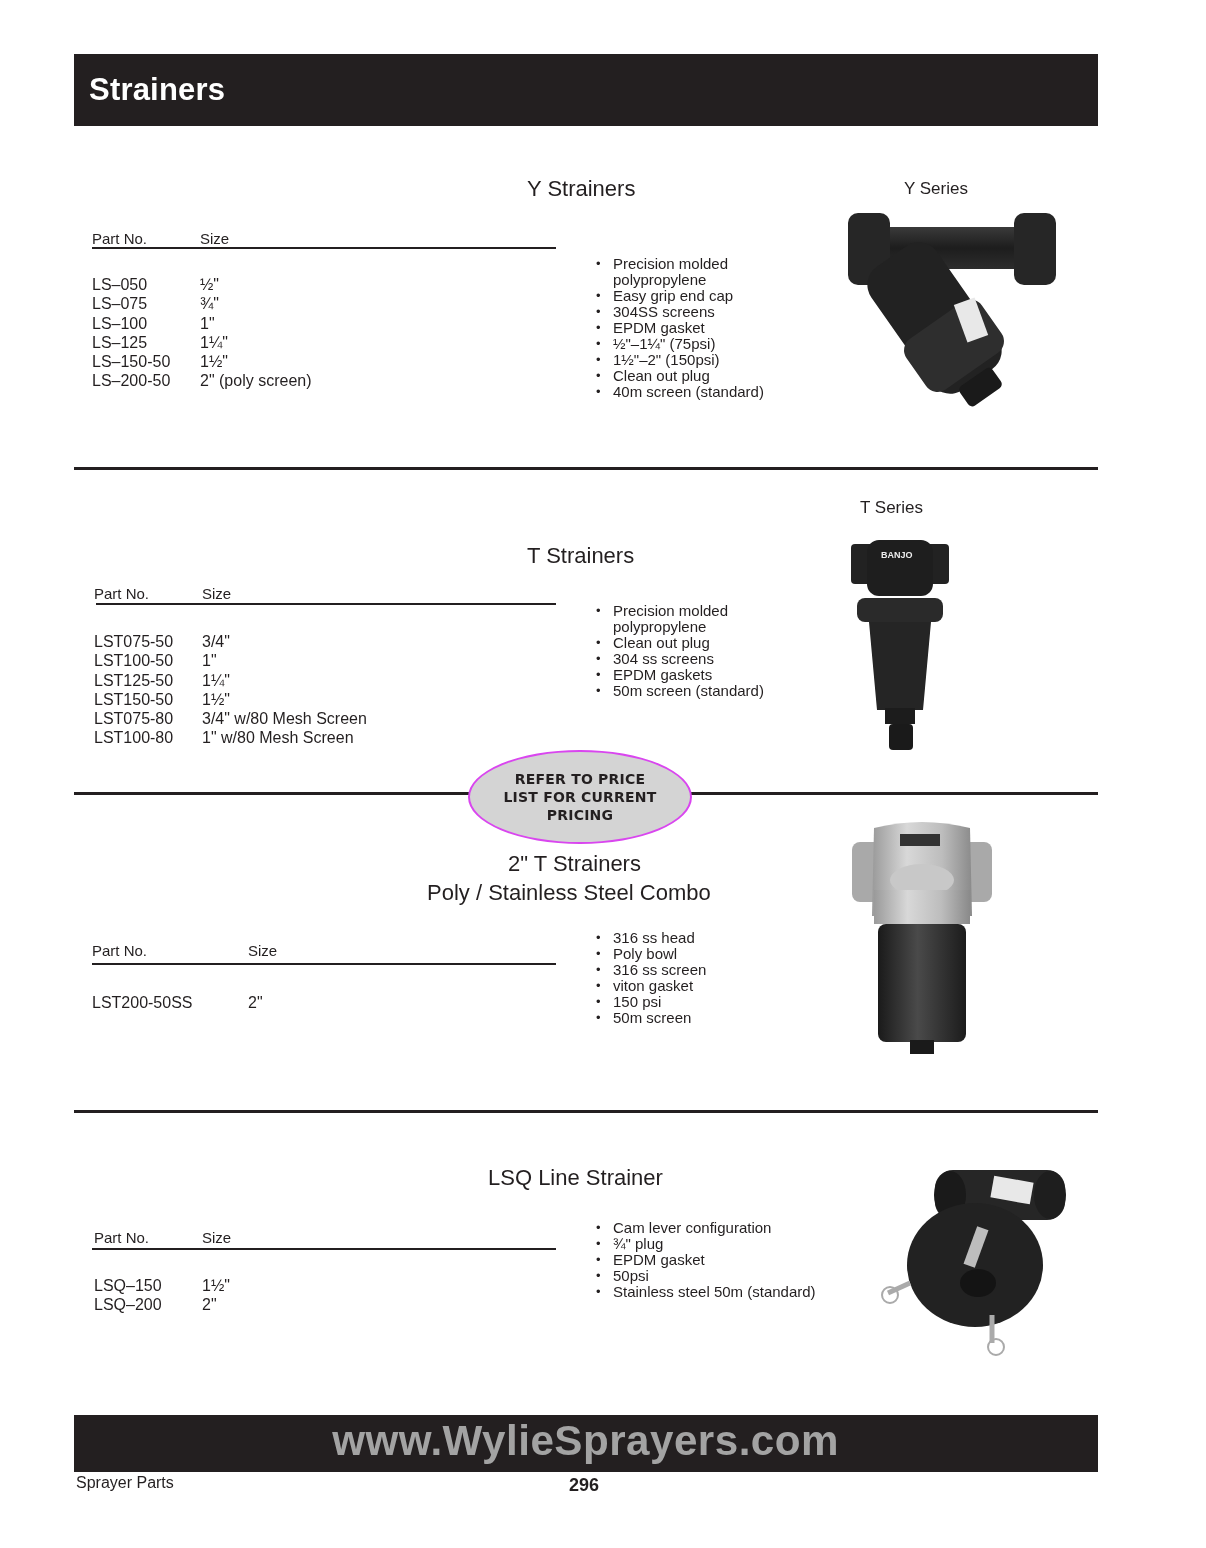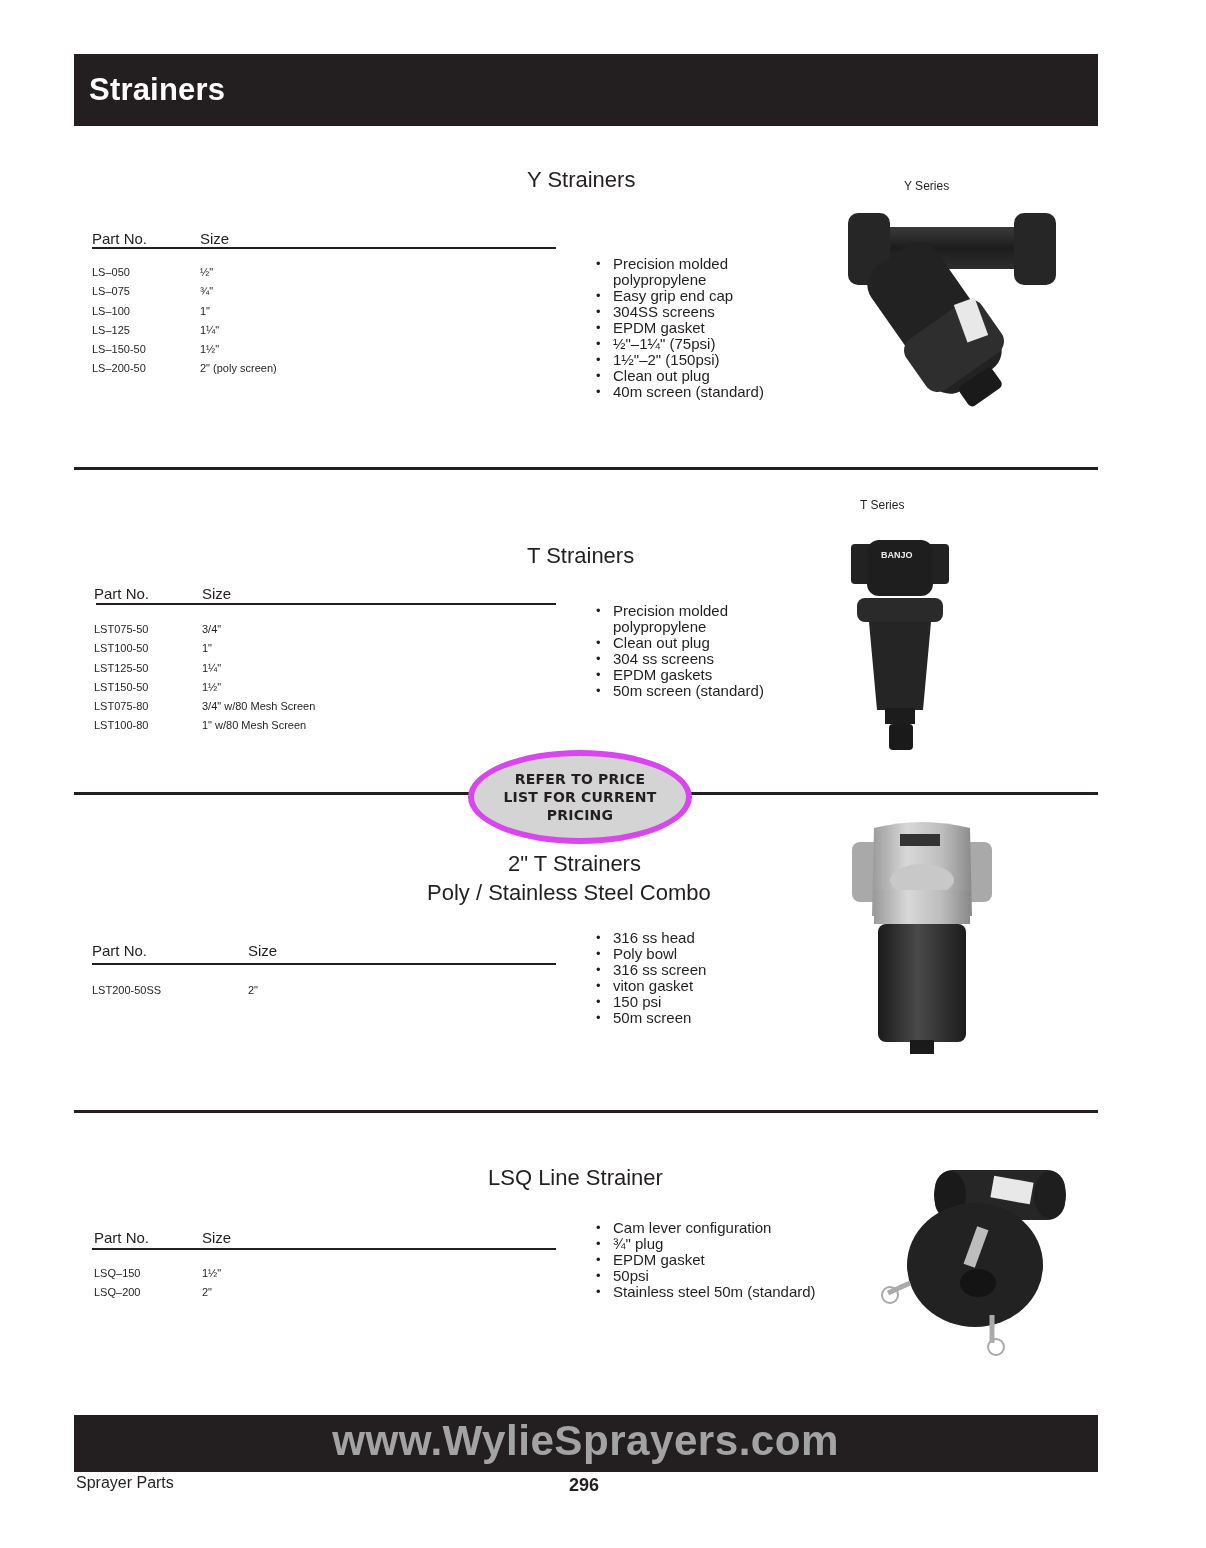--- a/index.html
+++ b/index.html
@@ -12,52 +12,52 @@
   }
   .header-bar .title {
     position: absolute; left: 15px; top: 18px;
     font-size: 31px; font-weight: bold; letter-spacing: 0.2px;
   }
 
   .section-title {
     position: absolute; font-size: 22px; color: #231f20; white-space: nowrap;
   }
   .series-label {
-    position: absolute; font-size: 12px; color: #231f20; white-space: nowrap;
+    position: absolute; font-size: 17px; color: #231f20; white-space: nowrap;
   }
 
   .table-head {
     position: absolute; height: 20px; font-size: 15px;
   }
   .table-head span { position: absolute; top: 0; }
   .table-rule {
     position: absolute; height: 2px; background: #231f20;
   }
-  .table-body { position: absolute; font-size: 11px; line-height: 19.3px; }
+  .table-body { position: absolute; font-size: 16px; line-height: 19.3px; margin-top: 12px; }
   .table-body .row { position: relative; height: 19.3px; white-space: nowrap; }
   .table-body .row span { position: absolute; top: 0; }
 
   .bullets { position: absolute; font-size: 15px; line-height: 16px; }
   .bullets li {
     list-style: none; position: relative; padding-left: 19px; white-space: nowrap;
   }
   .bullets li::before {
     content: "\2022"; position: absolute; left: 2px; top: 0; font-size: 13px;
   }
   .bullets li .cont { display: block; }
 
   .section-divider {
     position: absolute; left: 74px; width: 1024px; height: 3px; background: #231f20;
   }
 
   .product-img { position: absolute; }
 
   .price-badge {
     position: absolute; left: 468px; top: 750px; width: 224px; height: 94px;
-    border: 6px solid #d946ef; border-radius: 50%;
+    border: 2px solid #d946ef; border-radius: 50%;
     background: #d4d4d4;
     display: flex; flex-direction: column; align-items: center; justify-content: center;
     font-family: "DejaVu Sans", sans-serif; font-weight: bold; font-size: 14px;
     line-height: 18px; text-align: center; color: #231f20; letter-spacing: 0.2px;
   }
 
   .footer-bar {
     position: absolute; left: 74px; top: 1415px; width: 1024px; height: 57px;
     background: #231f20; color: #a3a3a3; text-align: center;
   }
@@ -68,21 +68,21 @@
   .footer-left { position: absolute; left: 76px; top: 1474px; font-size: 16px; }
   .footer-page { position: absolute; left: 569px; top: 1475px; font-size: 18px; font-weight: bold; }
 </style>
 </head>
 <body>
 
 <div class="header-bar">
   <div class="title">Strainers</div>
 </div>
 
-<div class="section-title" style="left:527px; top:167px;text-align:right;">Y Strainers</div>
+<div class="section-title" style="left:527px; top:176px;text-align:right;">Y Strainers</div>
 <div class="series-label" style="left:904px; top:179px;">Y Series</div>
 
 <div class="table-head" style="left:92px; top:230px; width:464px;">
   <span style="left:0;">Part No.</span>
   <span style="left:108px;">Size</span>
 </div>
 <div class="table-rule" style="left:92px; top:247px; width:464px;"></div>
 <div class="table-body" style="left:92px; top:263px; width:464px;">
   <div class="row">
       <span style="left:0">LS–050</span>

